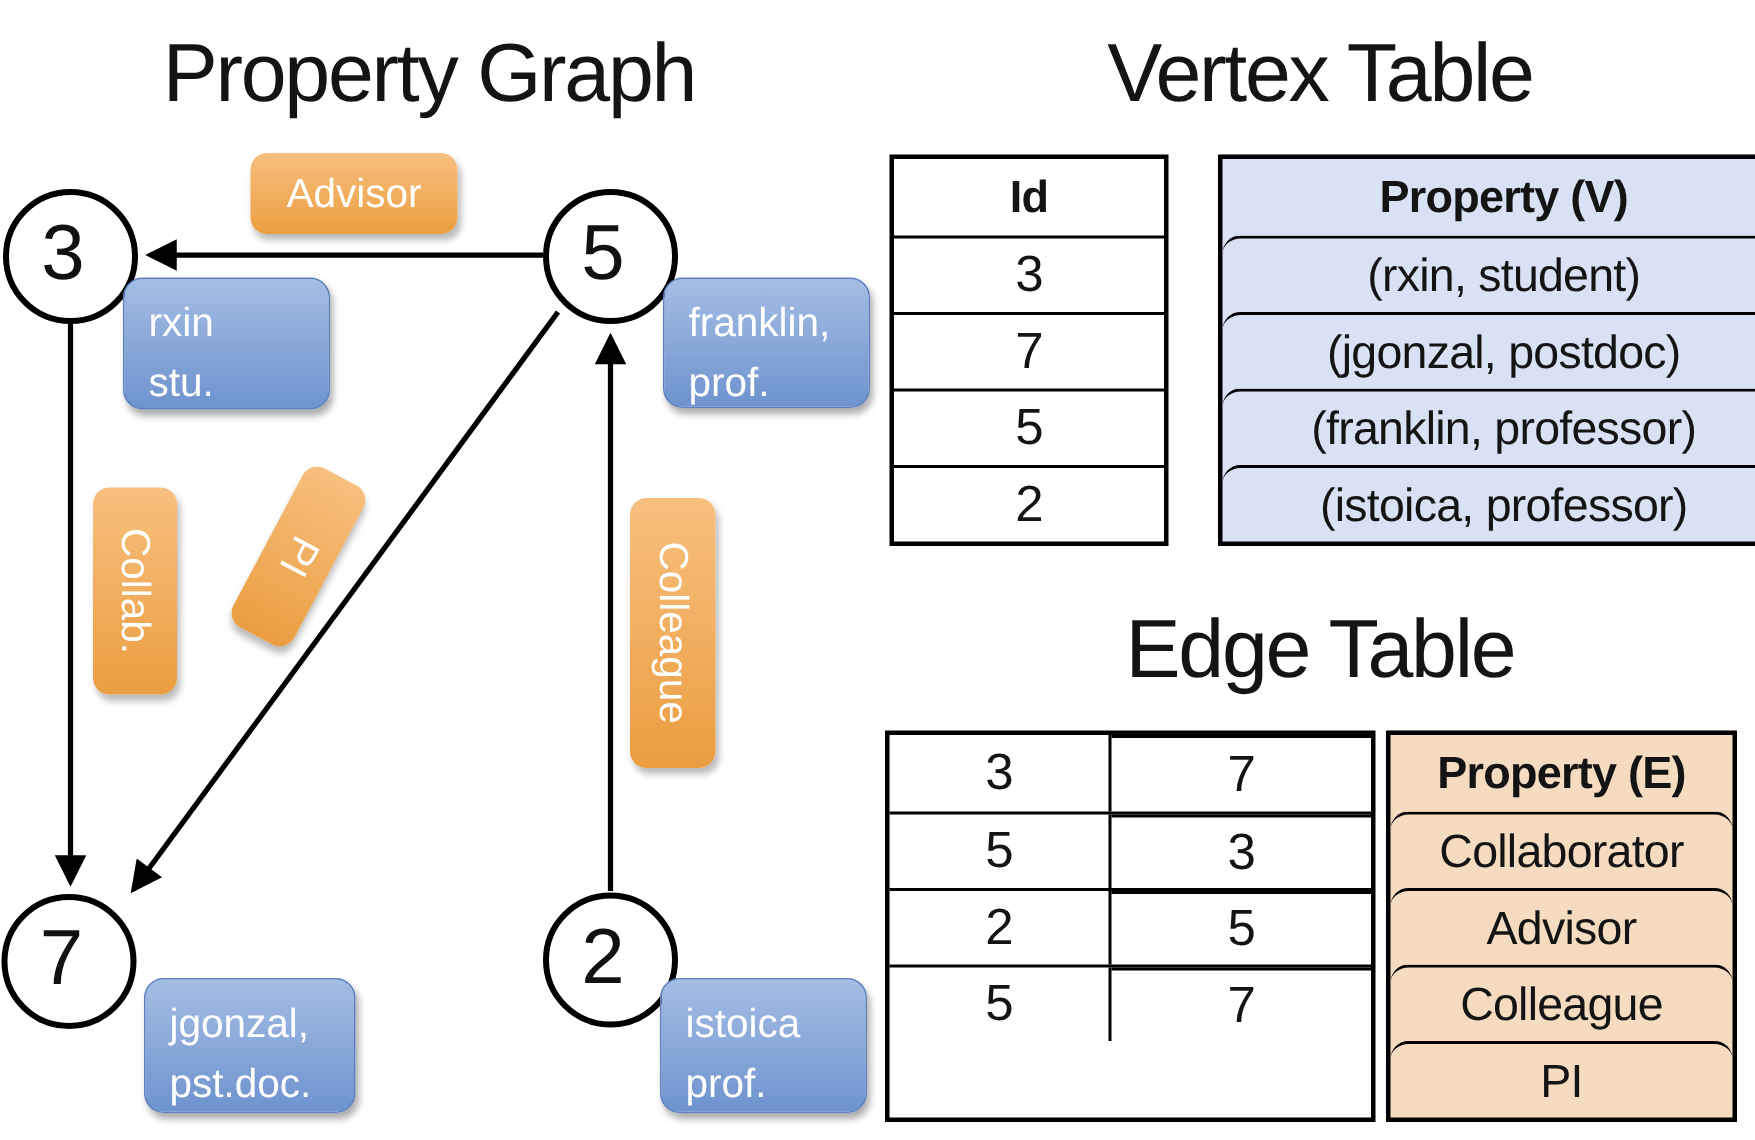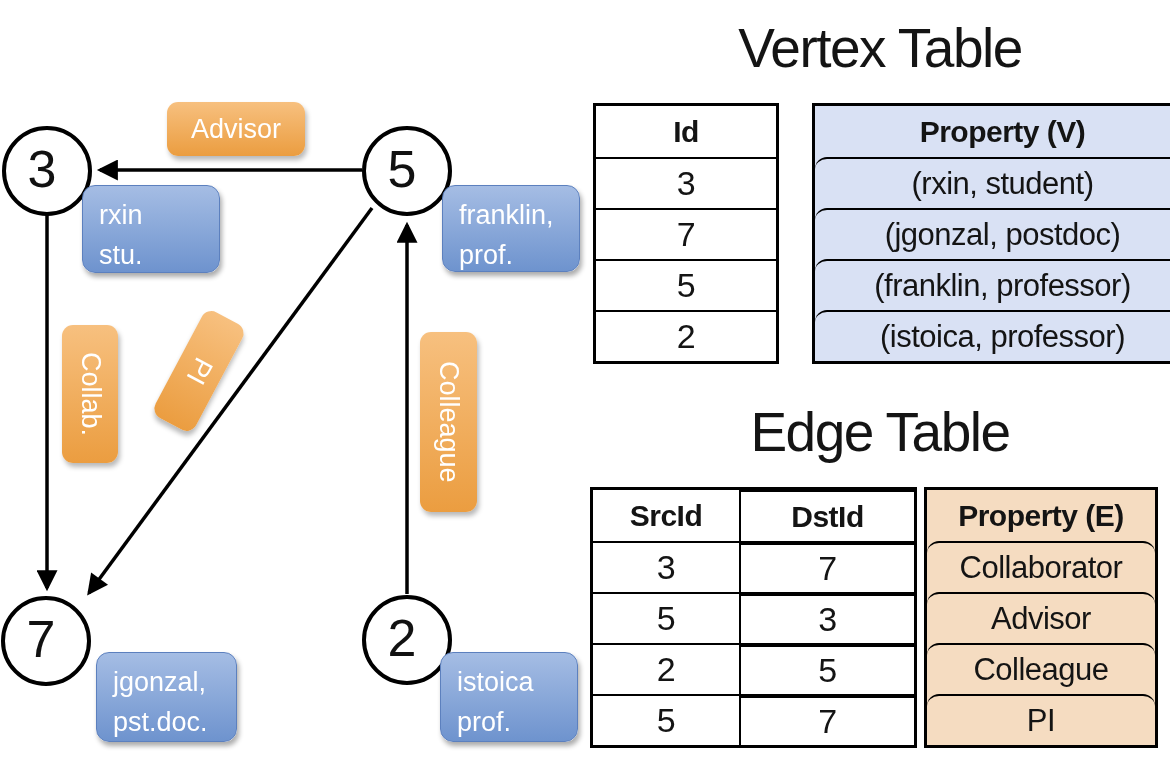--- a/index.html
+++ b/index.html
@@ -70,20 +70,21 @@
   .row2 { display:flex; height:51px; }
   .row2 .cell { height:100%; }
   .row2 .c-src { width:148px; border-right:2.5px solid #000; }
   .row2 .c-dst { flex:1; }
 </style>
 </head>
 <body>
 
 <div class="canvas">
 
+  <div class="title pg">Property Graph</div>
   <div class="title vt">Vertex Table</div>
   <div class="title et">Edge Table</div>
 
   <svg class="edges" width="585" height="760" viewBox="0 0 585 760">
     <defs>
       <marker id="arrow" viewBox="0 0 10 10" refX="8.5" refY="5" markerWidth="25" markerHeight="21" orient="auto" markerUnits="userSpaceOnUse">
         <path d="M0,0 L10,5 L0,10 z" fill="#000"></path>
       </marker>
     </defs>
     <line x1="362" y1="170" x2="100" y2="170" marker-end="url(#arrow)"></line>
@@ -132,24 +133,20 @@
       <div class="cell txt">(rxin, student)</div>
       <div class="cell txt">(jgonzal, postdoc)</div>
       <div class="cell txt">(franklin, professor)</div>
       <div class="cell txt">(istoica, professor)</div>
     </div>
   </div>
 
   <div class="ttable etable">
     <div class="tcol w-sd">
       <div class="row2">
-        <div class="cell hdr c-src">SrcId</div>
-        <div class="cell hdr c-dst">DstId</div>
-      </div>
-      <div class="row2">
         <div class="cell c-src">3</div>
         <div class="cell c-dst">7</div>
       </div>
       <div class="row2">
         <div class="cell c-src">5</div>
         <div class="cell c-dst">3</div>
       </div>
       <div class="row2">
         <div class="cell c-src">2</div>
         <div class="cell c-dst">5</div>

